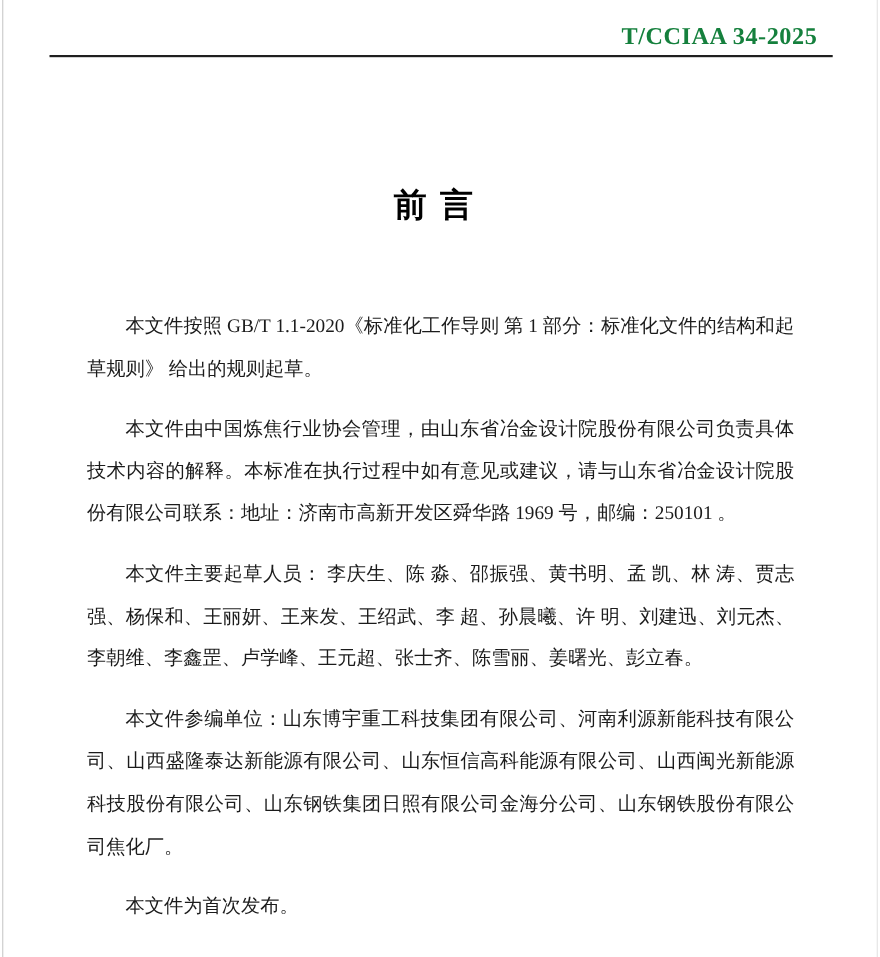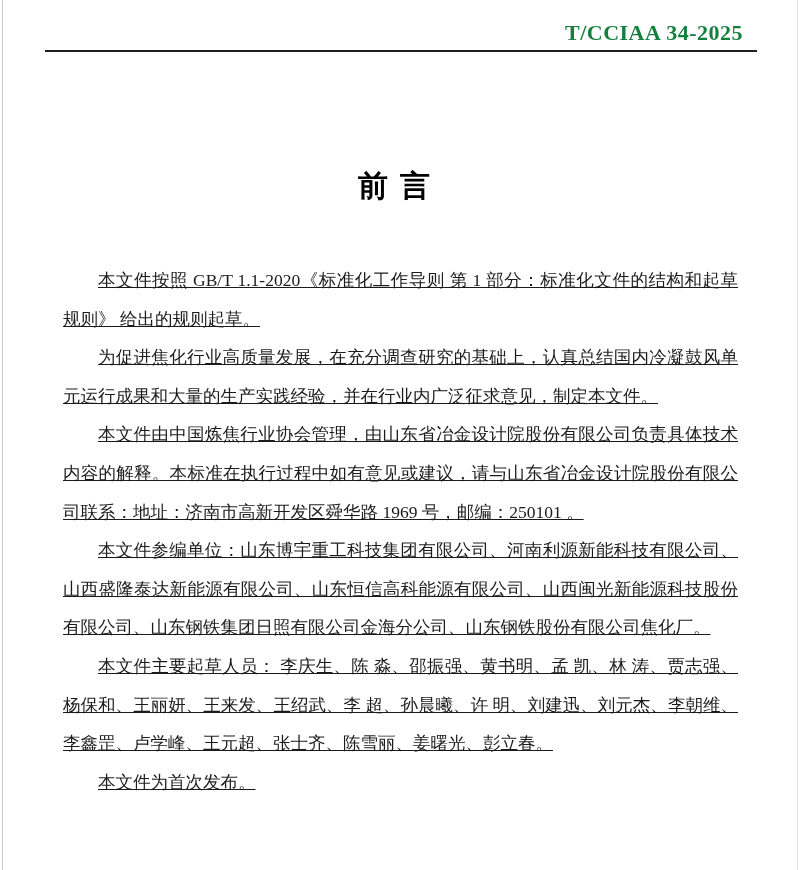--- a/index.html
+++ b/index.html
@@ -64,41 +64,39 @@
     position: absolute;
     top: 261px;
     left: 63px;
     width: 675px;
     font-size: 17.5px;
     line-height: 38.6px;
     text-align: justify;
     color: #1b1b1b;
   }
   .body-text p {
-    margin: 0;
+    margin: 16px;
     padding: 0;
     text-indent: 2em;
-    text-decoration: underline;
   }
 </style>
 </head>
 <body>
 
 <div class="page">
   <div class="scan-edge-left"></div>
   <div class="scan-edge-right"></div>
 
   <div class="header">
     <div class="doc-number">T/CCIAA 34-2025</div>
     <div class="header-rule"></div>
   </div>
 
   <div class="page-title">前言</div>
 
   <div class="body-text">
     <p>本文件按照 GB/T 1.1-2020《标准化工作导则 第 1 部分：标准化文件的结构和起草规则》 给出的规则起草。</p>
-    <p>为促进焦化行业高质量发展，在充分调查研究的基础上，认真总结国内冷凝鼓风单元运行成果和大量的生产实践经验，并在行业内广泛征求意见，制定本文件。</p>
     <p>本文件由中国炼焦行业协会管理，由山东省冶金设计院股份有限公司负责具体技术内容的解释。本标准在执行过程中如有意见或建议，请与山东省冶金设计院股份有限公司联系：地址：济南市高新开发区舜华路 1969 号，邮编：250101 。</p>
+    <p>本文件主要起草人员： 李庆生、陈 淼、邵振强、黄书明、孟 凯、林 涛、贾志强、杨保和、王丽妍、王来发、王绍武、李 超、孙晨曦、许 明、刘建迅、刘元杰、李朝维、李鑫罡、卢学峰、王元超、张士齐、陈雪丽、姜曙光、彭立春。</p>
     <p>本文件参编单位：山东博宇重工科技集团有限公司、河南利源新能科技有限公司、山西盛隆泰达新能源有限公司、山东恒信高科能源有限公司、山西闽光新能源科技股份有限公司、山东钢铁集团日照有限公司金海分公司、山东钢铁股份有限公司焦化厂。</p>
-    <p>本文件主要起草人员： 李庆生、陈 淼、邵振强、黄书明、孟 凯、林 涛、贾志强、杨保和、王丽妍、王来发、王绍武、李 超、孙晨曦、许 明、刘建迅、刘元杰、李朝维、李鑫罡、卢学峰、王元超、张士齐、陈雪丽、姜曙光、彭立春。</p>
     <p>本文件为首次发布。</p>
   </div>
 </div>
 
 </body></html>

